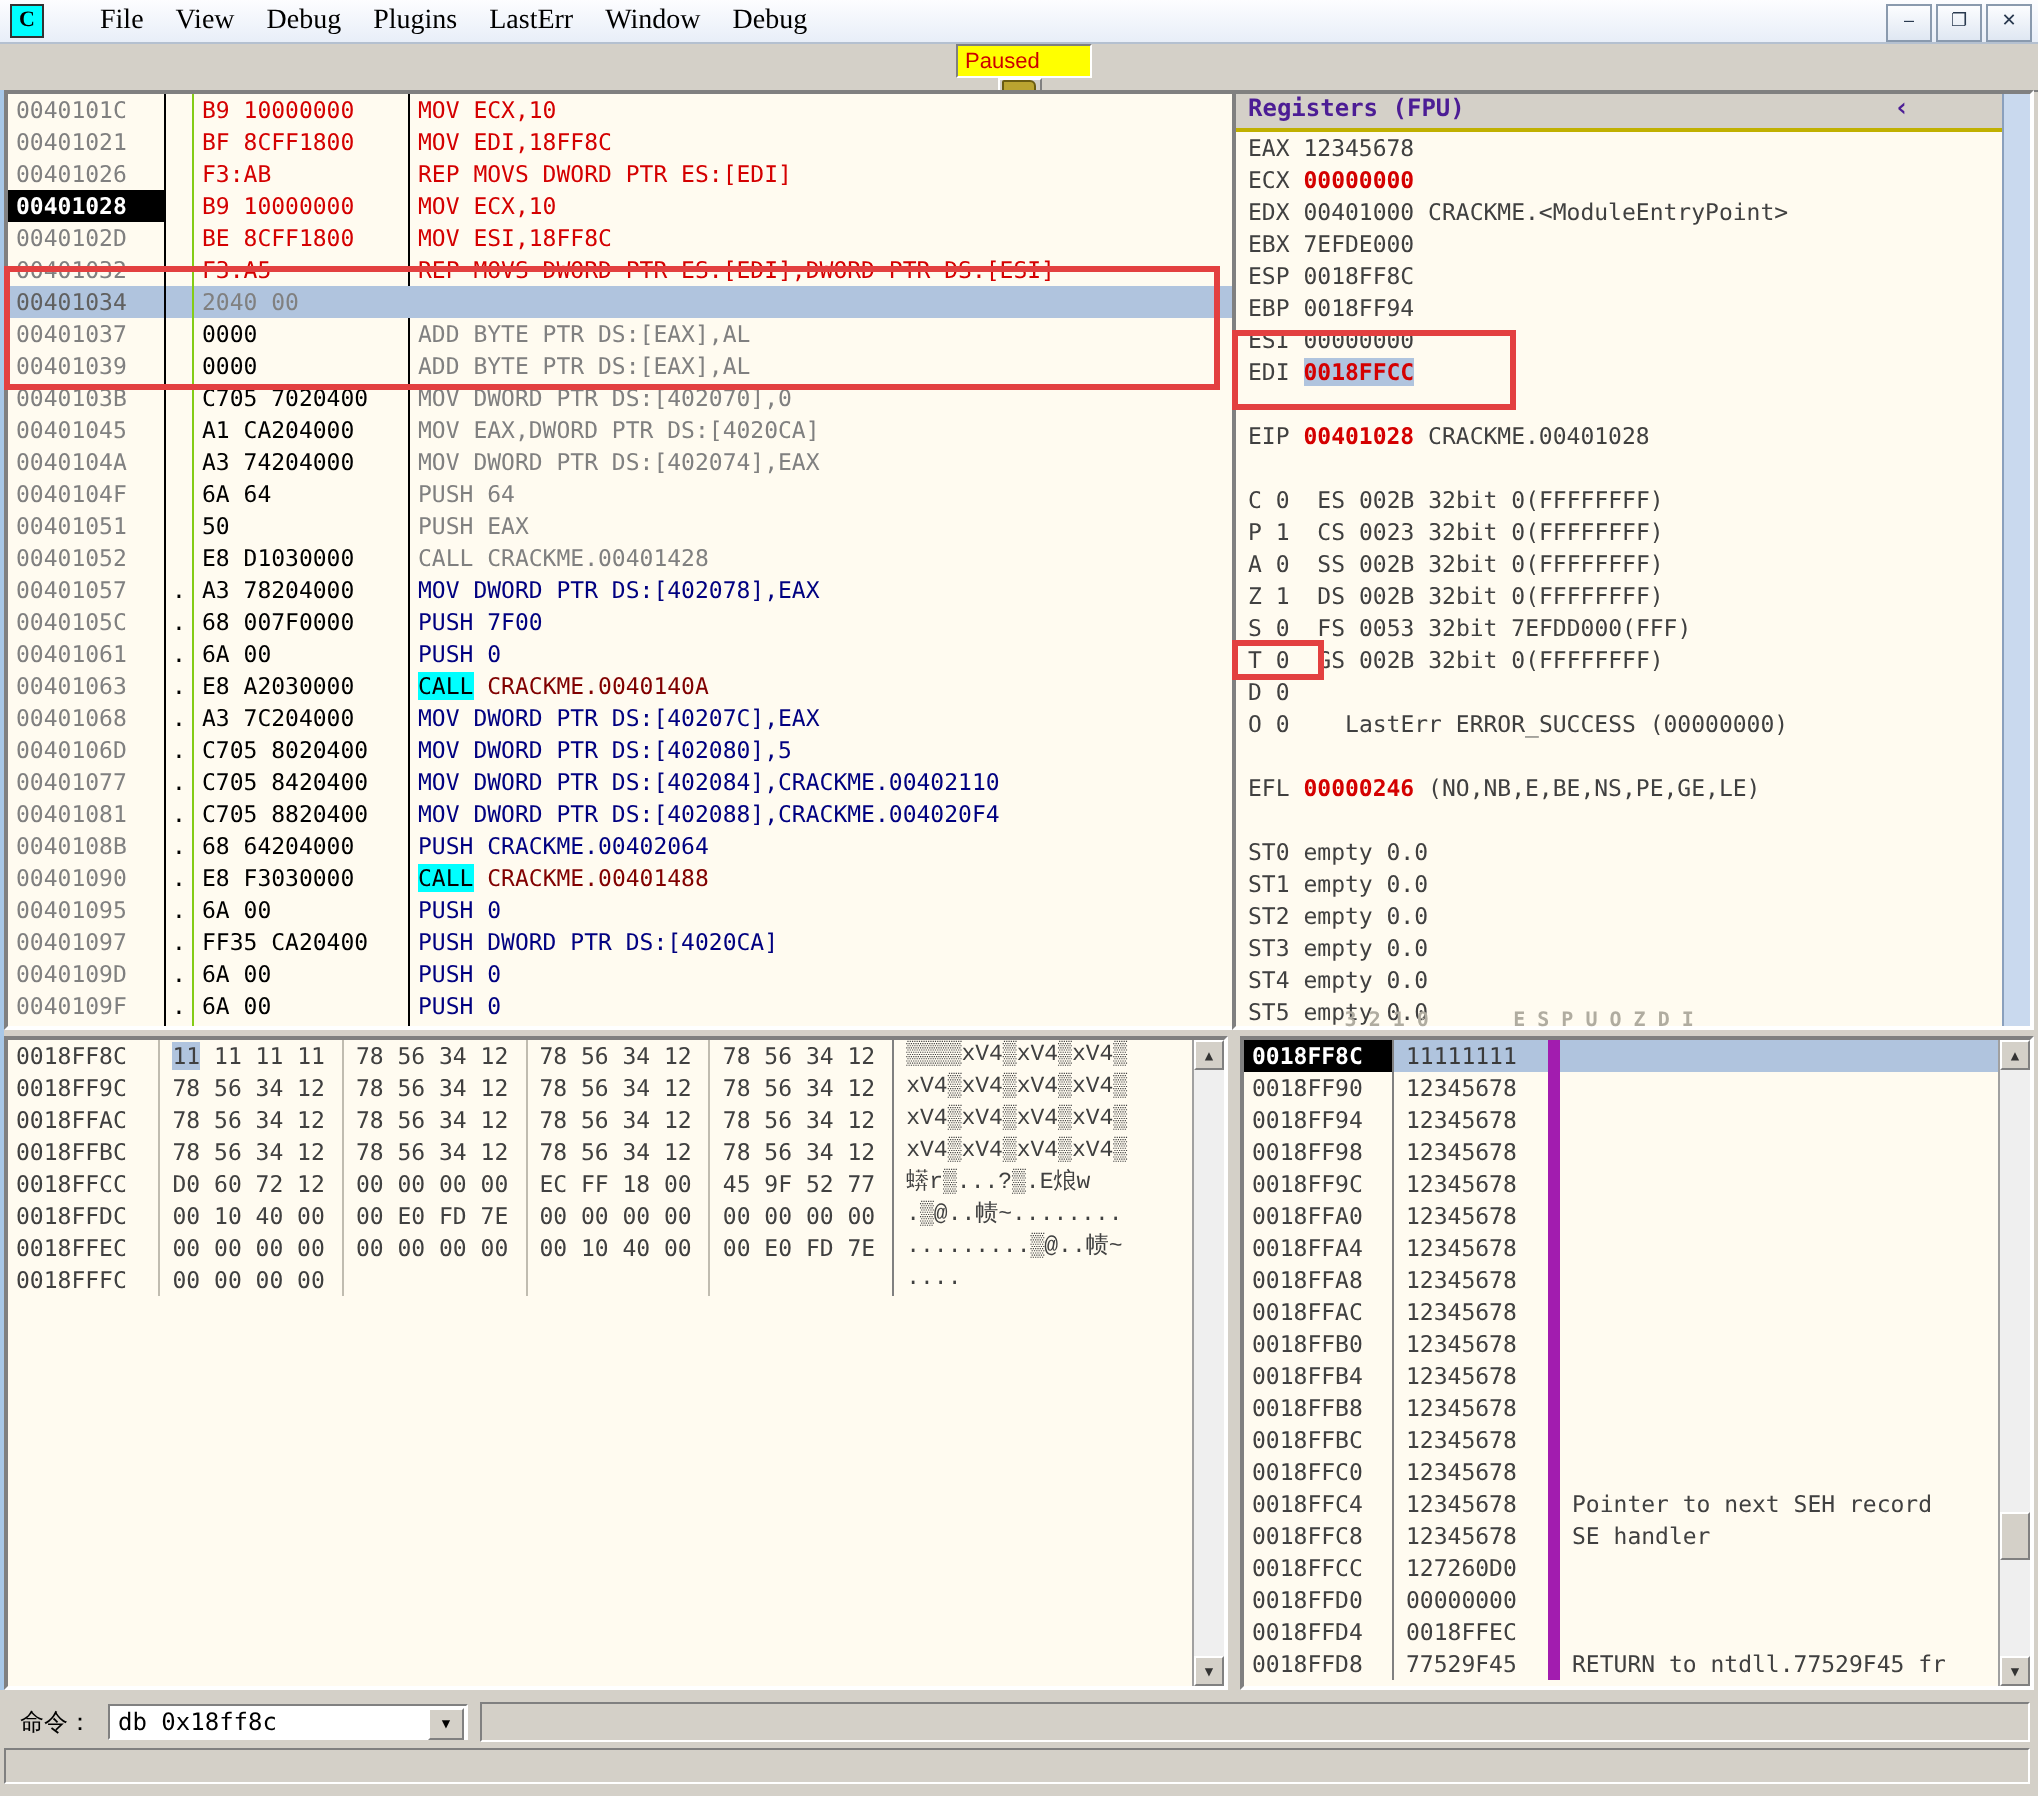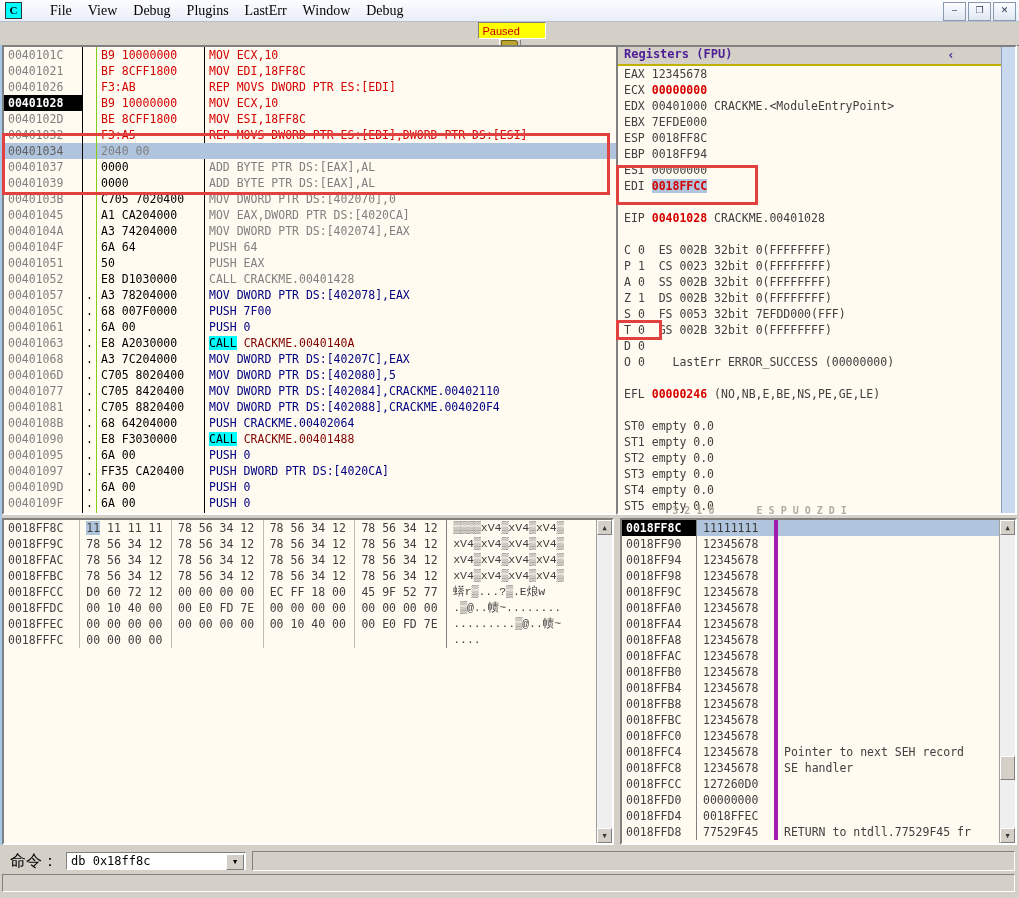--- a/index.html
+++ b/index.html
@@ -87,37 +87,37 @@
     border:2px solid;border-color:#808080 #fff #fff #808080;box-sizing:border-box;overflow:hidden;}
   .drow{height:16px;line-height:16px;white-space:pre;font-size:11.5px;display:flex;color:#404040;}
   .d-addr{width:78px;padding-left:4px;box-sizing:border-box;}
   .d-g{width:95px;padding-left:6px;box-sizing:border-box;border-left:1px solid #c0bcb0;}
   .d-asc{width:172px;padding-left:6px;box-sizing:border-box;border-left:1px solid #808080;font-family:Liberation Mono, monospace;}
   .stack{position:absolute;left:620px;top:518px;width:397px;height:327px;background:#fffbf0;
     border:2px solid;border-color:#808080 #fff #fff #808080;box-sizing:border-box;overflow:hidden;}
   .srow{height:16px;line-height:16px;white-space:pre;font-size:11.5px;display:flex;color:#404040;}
   .s-addr{width:74px;padding-left:4px;box-sizing:border-box;}
   .s-val{width:78px;padding-left:6px;box-sizing:border-box;border-left:1px solid #808080;}
-  .s-cmt{flex:1;padding-left:6px;box-sizing:border-box;border-left:4px solid #a21caf;}
+  .s-cmt{flex:1;padding-left:6px;box-sizing:border-box;border-left:6px solid #a21caf;}
   .srow.sel{background:#b0c4de;}
   .srow.sel .s-addr{background:#000;color:#fff;font-weight:bold;}
   .srow.sel .s-val{color:#3a3a3a;}
   
   .vsb{position:absolute;right:0;top:0;width:15px;bottom:0;background:#efefef;border-left:1px solid #a0a0a0;}
   .vsb .arr{width:15px;height:15px;background:#d4d0c8;border-top:1px solid #fff;border-left:1px solid #fff;
     border-right:1px solid #808080;border-bottom:1px solid #808080;box-sizing:border-box;
     display:flex;align-items:center;justify-content:center;font-size:7px;color:#333;}
   .vsb .arr.bot{position:absolute;bottom:0;}
   .vsb .thumb{position:absolute;left:0;width:15px;background:#d4d0c8;
     border-top:1px solid #fff;border-left:1px solid #fff;border-right:1px solid #808080;border-bottom:1px solid #808080;box-sizing:border-box;}
   
   .fpustrip{position:absolute;left:588px;top:505px;width:397px;height:12px;color:#b0aca0;font-size:10px;white-space:pre;overflow:hidden;font-weight:bold;}
   
   .cmdbar{position:absolute;left:0;top:848px;width:1019px;height:26px;background:#d4d0c8;display:flex;align-items:center;}
-  .cmdlabel{font-family:"Liberation Sans",sans-serif;font-size:16px;color:#000;padding:0 8px 0 10px;}
+  .cmdlabel{font-family:"Liberation Sans",sans-serif;font-size:12px;color:#000;padding:0 8px 0 10px;}
   .cmdinput{width:180px;height:18px;background:#fff;border:1px solid;border-color:#808080 #fff #fff #808080;
     display:flex;align-items:center;font-family:"DejaVu Sans Mono",monospace;font-size:12px;color:#000;padding-left:4px;
     box-sizing:border-box;position:relative;}
   .cmbtn{position:absolute;right:1px;top:1px;width:16px;height:14px;background:#d4d0c8;
     border-top:1px solid #fff;border-left:1px solid #fff;border-right:1px solid #808080;border-bottom:1px solid #808080;
     display:flex;align-items:center;justify-content:center;font-size:7px;}
   .cmdrest{flex:1;height:18px;margin:0 4px 0 6px;background:#d4d0c8;border:1px solid;border-color:#808080 #fff #fff #808080;}
   .statusbar{position:absolute;left:2px;top:874px;width:1013px;height:18px;background:#d4d0c8;
     border:1px solid;border-color:#808080 #fff #fff #808080;box-sizing:border-box;}
   .edgeL{position:absolute;left:0;top:45px;width:2px;height:800px;background:#a8c8e8;}

